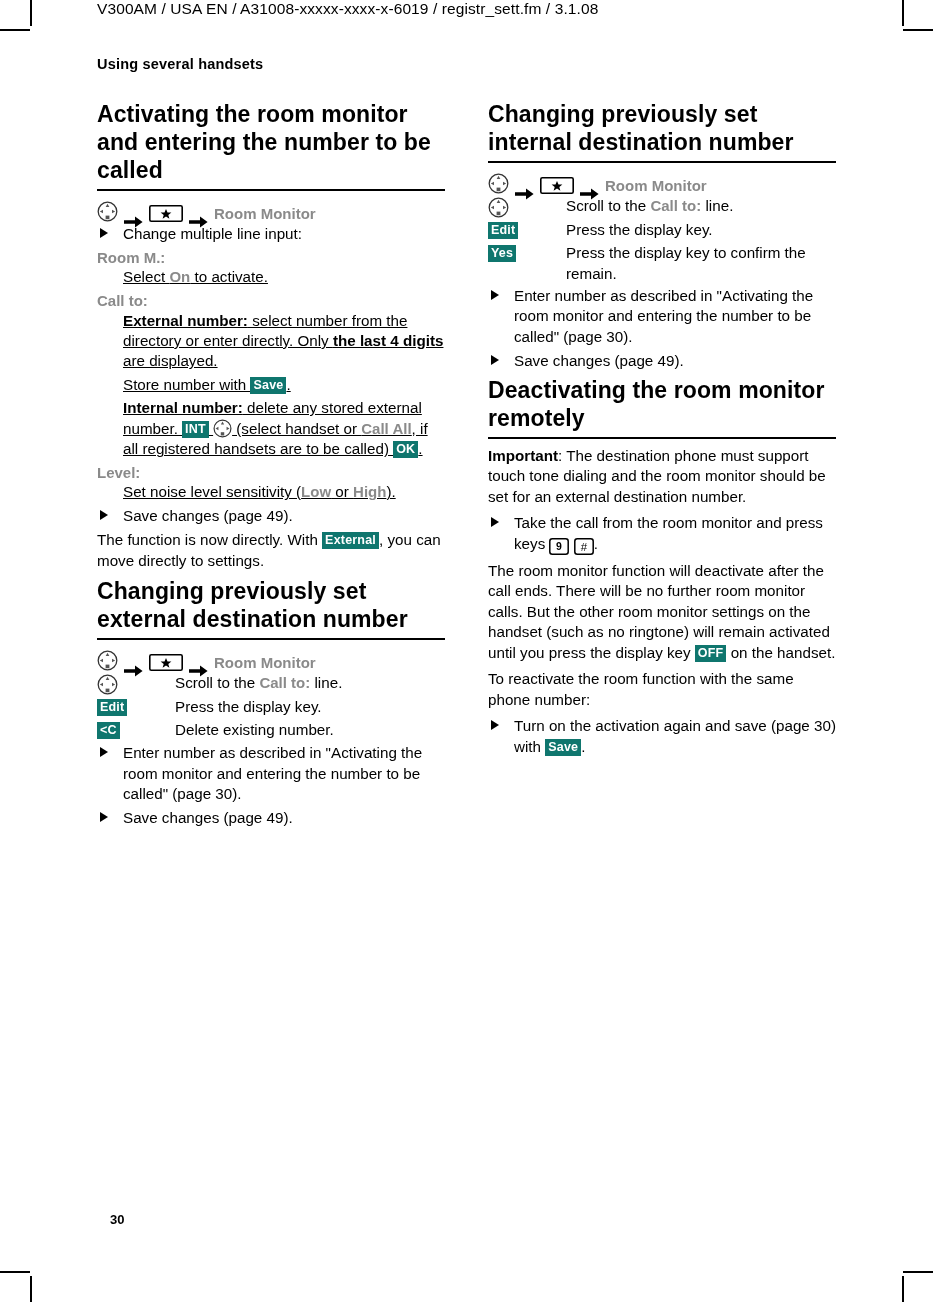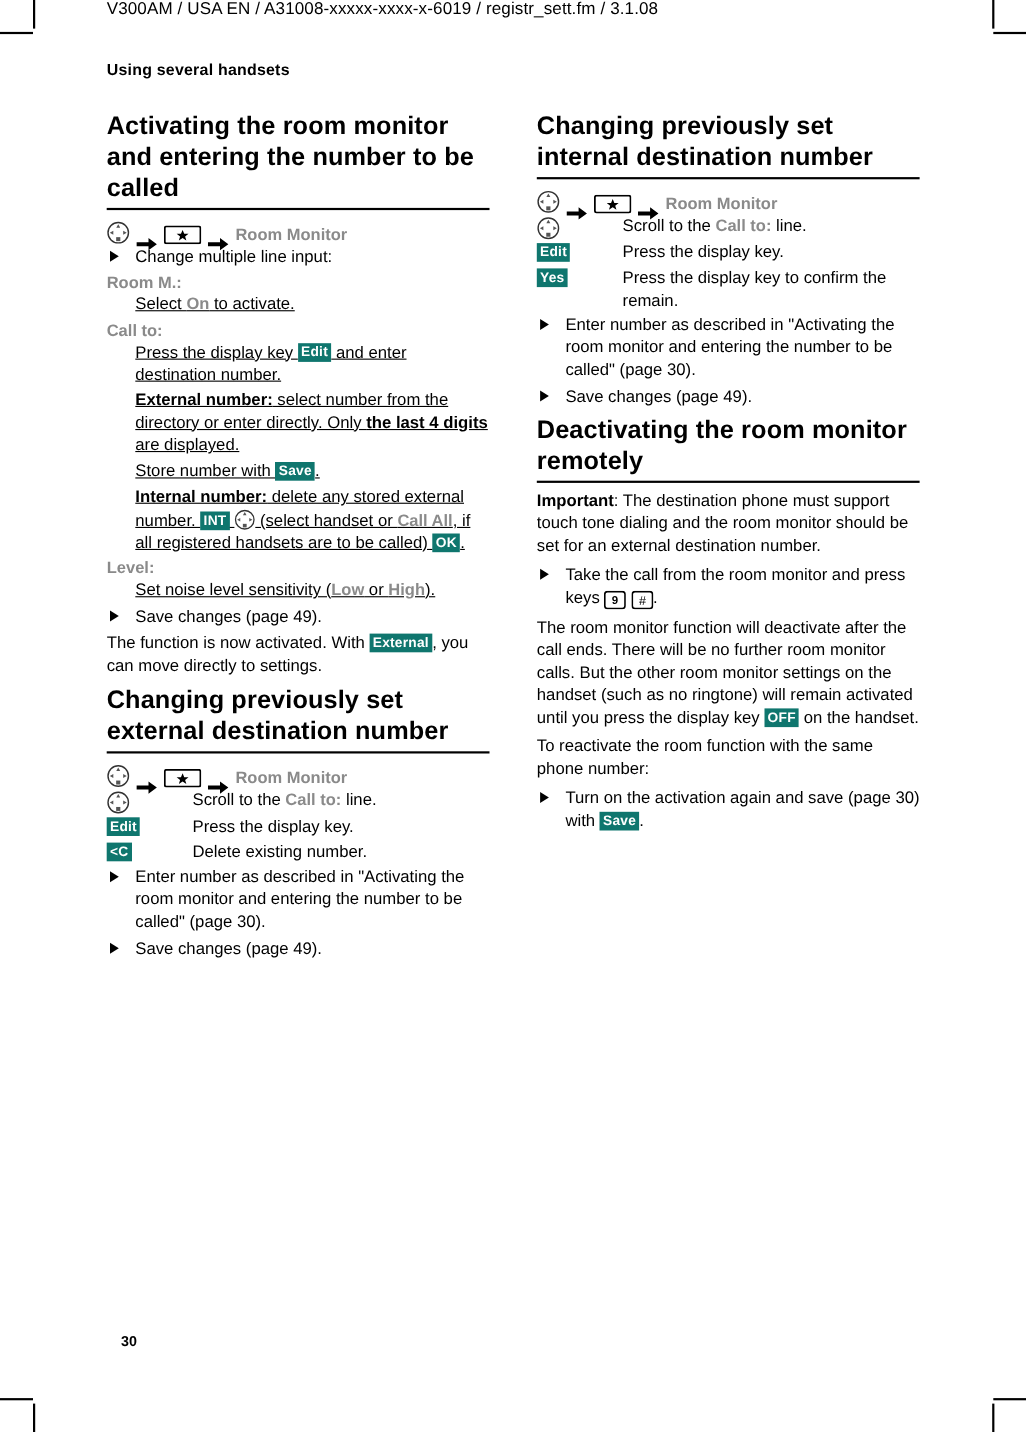--- a/index.html
+++ b/index.html
@@ -255,21 +255,20 @@
 
     <div class="bullet">
       <span class="tri"></span>
       <span>Change multiple line input:</span>
     </div>
 
     <div class="deflabel">Room M.:</div>
     <div class="defbody"><span>Select </span><span class="menu">On</span><span> to activate.</span></div>
 
     <div class="deflabel">Call to:</div>
-    <div class="defbody"><span>Press the display key </span><span class="key">Edit</span><span> and enter destination number.</span></div>
 
     <div class="defbody"><b>External number:</b><span> select number from the directory or enter directly. Only </span><b>the last 4 digits</b><span> are displayed.</span></div>
 
     <div class="defbody"><span>Store number with </span><span class="key">Save</span><span>.</span></div>
 
     <div class="defbody"><b>Internal number:</b><span> delete any stored external number. </span><span class="key">INT</span>&nbsp;<span class="navkey" style="width:19px;height:19px;vertical-align:-4px;">
         <svg width="19" height="19" viewBox="0 0 21 21">
           <circle cx="10.5" cy="10.5" r="9.3" fill="#fff" stroke="#333" stroke-width="1.3"></circle>
           <path d="M10.5 2.8 L12.3 6.0 L8.7 6.0 Z" fill="#555"></path>
           <path d="M18.2 10.5 L15.0 12.3 L15.0 8.7 Z" fill="#555"></path>
@@ -279,21 +278,21 @@
       </span><span> (select handset or </span><span class="menu">Call All</span><span>, if all registered handsets are to be called) </span><span class="key">OK</span><span>.</span></div>
 
     <div class="deflabel">Level:</div>
     <div class="defbody"><span>Set noise level sensitivity (</span><span class="menu">Low</span><span> or </span><span class="menu">High</span><span>).</span></div>
 
     <div class="bullet" style="margin-top:2px;">
       <span class="tri"></span>
       <span>Save changes (page 49).</span>
     </div>
 
-    <p style="margin-top:4px;"><span>The function is now activated. With </span><span class="key">External</span><span>, you can move directly to settings.</span></p>
+    <p style="margin-top:4px;"><span>The function is now directly. With </span><span class="key">External</span><span>, you can move directly to settings.</span></p>
 
     <h2 class="title gap-top">Changing previously set external destination number</h2>
     <div class="rule"></div>
 
     <div class="navline">
       <span class="navkey">
         <svg width="21" height="21" viewBox="0 0 21 21">
           <circle cx="10.5" cy="10.5" r="9.3" fill="#fff" stroke="#333" stroke-width="1.3"></circle>
           <path d="M10.5 2.8 L12.3 6.0 L8.7 6.0 Z" fill="#555"></path>
           <path d="M18.2 10.5 L15.0 12.3 L15.0 8.7 Z" fill="#555"></path>

